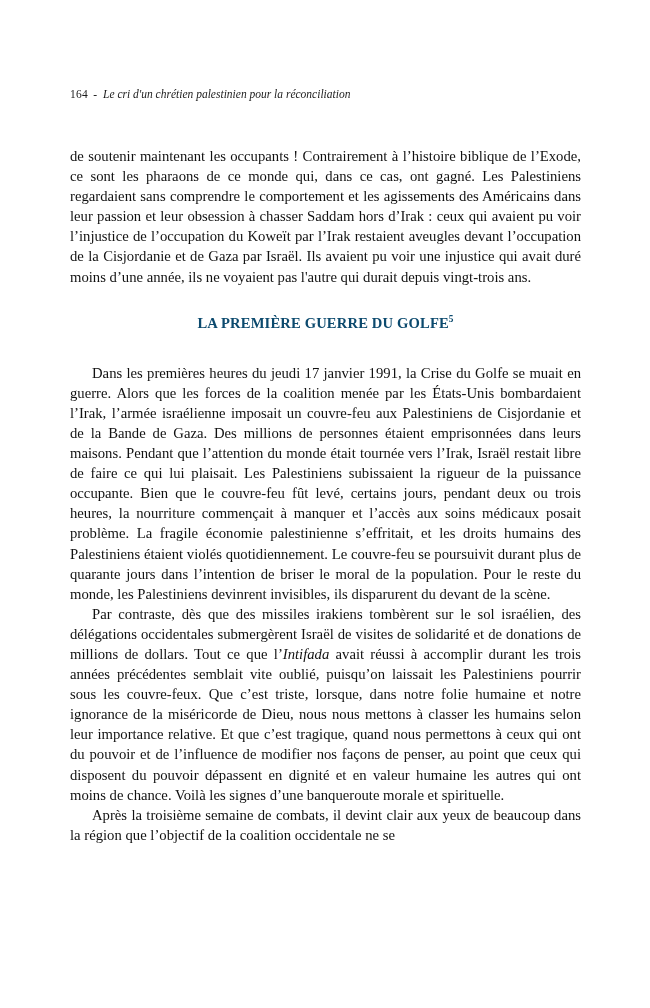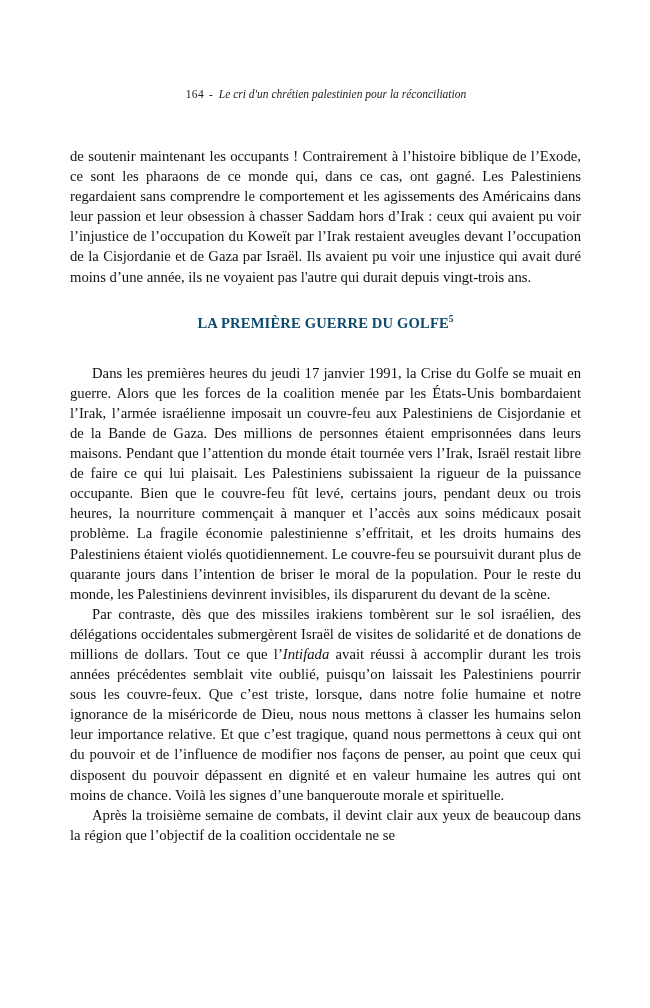--- a/index.html
+++ b/index.html
@@ -25,21 +25,20 @@
   }
   .running-head {
     position: absolute;
     left: 70px;
     top: 86px;
     width: 512px;
     font-size: 11.5px;
     line-height: 16px;
     white-space: nowrap;
     color: #1a1a1a;
-    text-align: center;
   }
   .running-head .folio {
     font-style: normal;
     letter-spacing: 0.3px;
   }
   .running-head .sep {
     font-style: normal;
     padding: 0 6px 0 5px;
   }
   .running-head .book-title {

